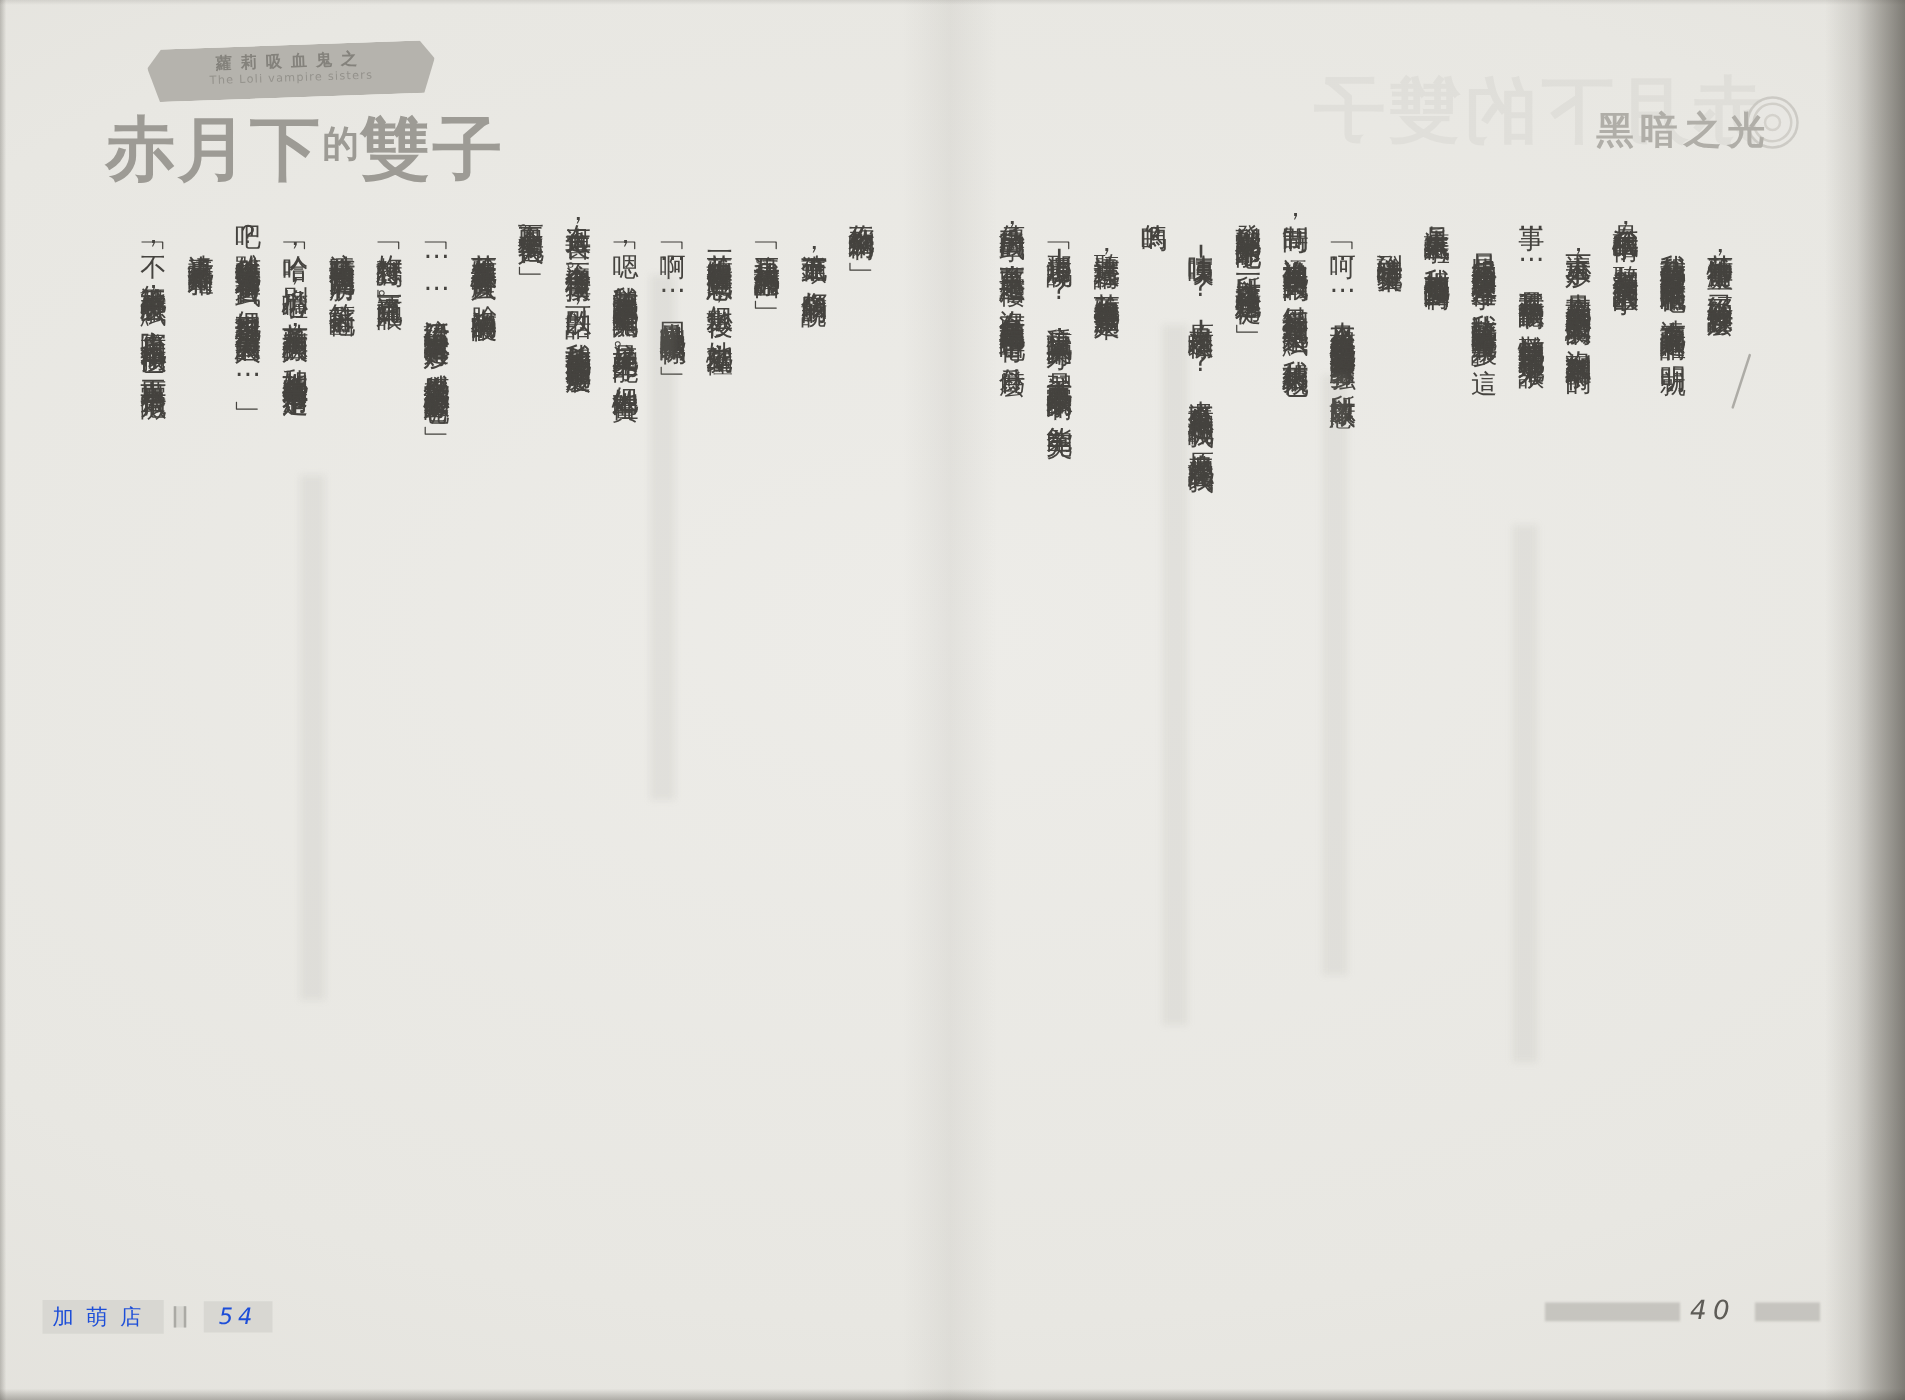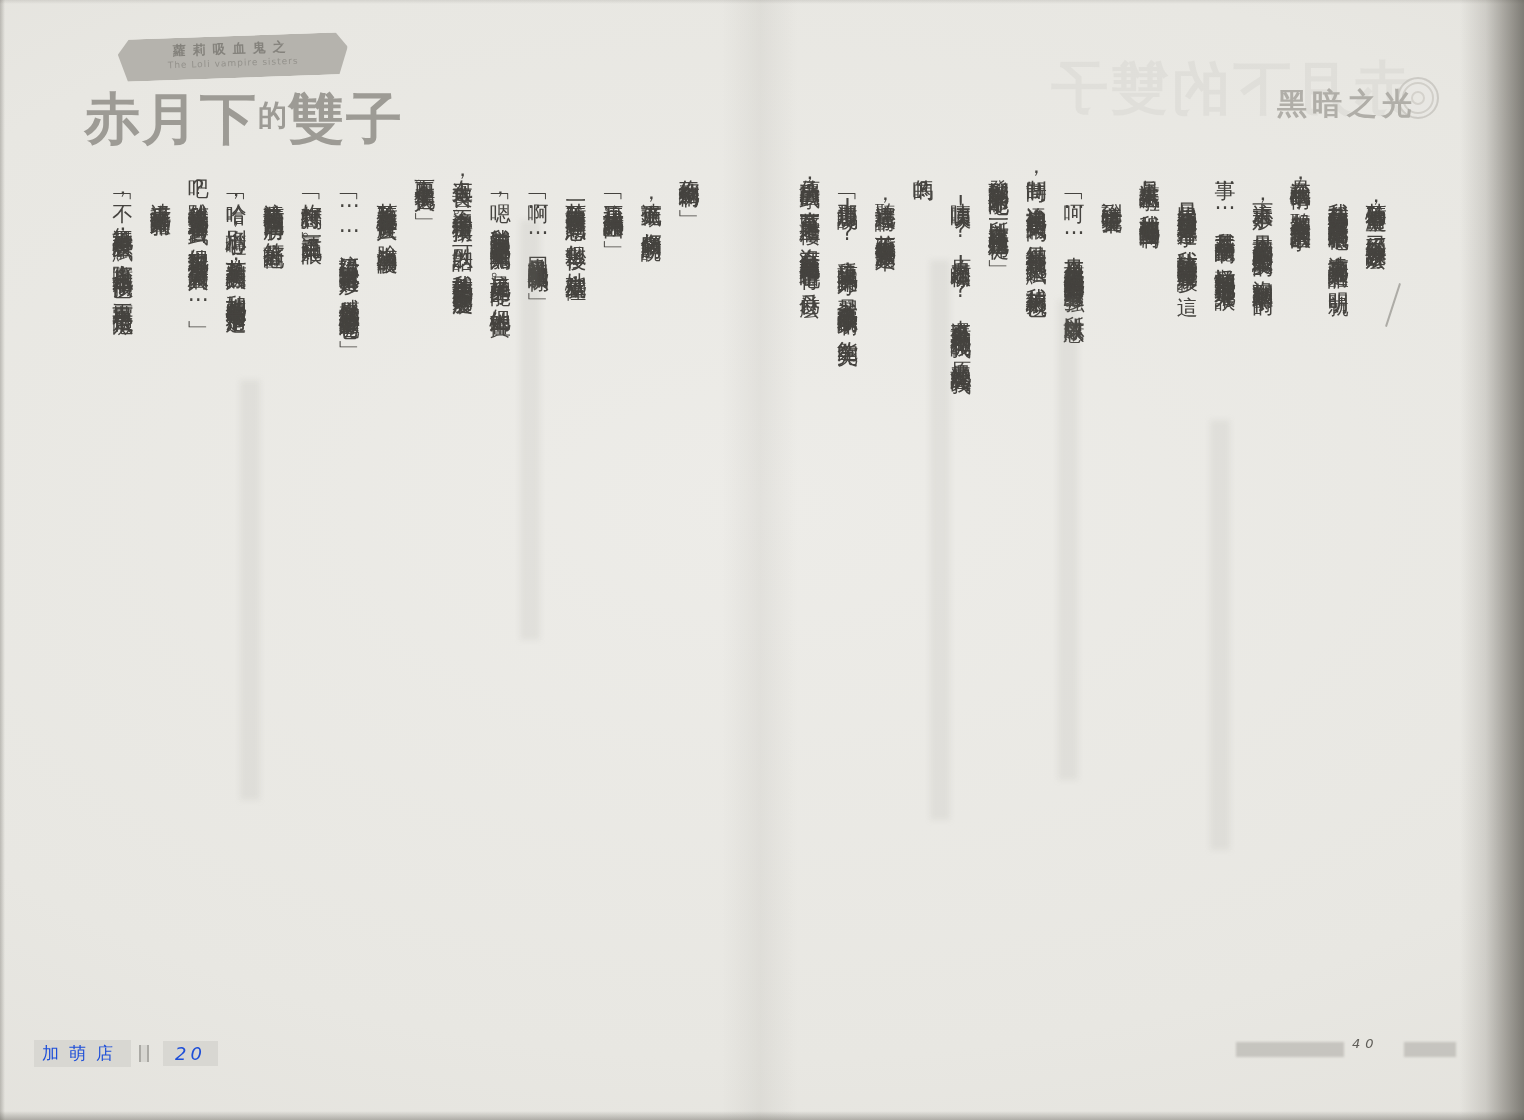--- a/index.html
+++ b/index.html
@@ -41,21 +41,21 @@
   .ghost-title{position:absolute;left:1046px;top:50px;font-size:58px;font-weight:bold;
     color:#8f8d87;opacity:.09;transform:scaleX(-1);letter-spacing:3px;white-space:nowrap;
     font-family:"DejaVu Serif", serif;}
   
   .footer-left{position:absolute;left:34px;top:1040px;display:flex;align-items:center;
     font-size:17px;color:#1d4ed8;z-index:2;}
   .shop{background:#d8d7d2;padding:2px 8px;letter-spacing:10px;}
   .sep{width:6px;height:17px;border-left:2px solid #abaaa5;border-right:2px solid #abaaa5;
     background:#d8d7d2;margin:0 14px 0 8px;}
   .pnum{background:#d8d7d2;padding:2px 12px;font-style:italic;letter-spacing:4px;font-size:18px;}
-  .footer-right{position:absolute;left:1352px;top:1036px;font-size:13px;color:#5e5c57;
+  .footer-right{position:absolute;left:1352px;top:1036px;font-size:21px;color:#5e5c57;
     font-style:italic;letter-spacing:5px;z-index:3;}
   .streak{position:absolute;background:rgba(172,170,164,.55);height:15px;filter:blur(1px);z-index:2;}
   .streak.s1{left:1236px;top:1042px;width:108px;}
   .streak.s2{left:1404px;top:1042px;width:52px;}
   
   .gutter{position:absolute;left:722px;top:0;width:76px;height:100%;
     background:linear-gradient(to right, rgba(0,0,0,0), rgba(100,96,88,.08) 50%, rgba(0,0,0,0));}
   .edge-right{position:absolute;right:0;top:0;width:64px;height:100%;
     background:linear-gradient(to right, rgba(96,92,84,0) 0%, rgba(96,92,84,.18) 40%, rgba(82,78,70,.45) 72%, rgba(62,59,52,.62) 100%);}
   .edge-left{position:absolute;left:0;top:0;width:5px;height:100%;
@@ -104,21 +104,21 @@
         <div class="tcol indent">這時茱莉雅拍拍達克的肩膀，笑著打斷他：</div>
         <div class="tcol indent">「哈哈，別擔心啦，艾莉希雅是怎樣的人，和她朝夕相處的你是再清楚不過了</div>
         <div class="tcol">吧？雖然我也覺得艾莉希雅不適合習武，但她也不是那種會拿力量去做惡的人……」</div>
         <div class="tcol indent">達克反過來打斷茱莉雅：</div>
         <div class="tcol indent">「不，無論她再怎麼有天賦，實際上也只是個小孩而已，再厲害下去是很危險</div>
       </div>
 
     <footer class="footer-left">
       <span class="shop">加萌店</span>
       <span class="sep"></span>
-      <span class="pnum">20</span>
+      <span class="pnum">54</span>
     </footer>
   </div>
 
   <div>
     <div class="ghost-title">赤月下的雙子</div>
     <div class="chapter">黑暗之光</div>
     <div class="emblem"></div>
 
     <div class="vtext right-text" id="right-cols">
         <div class="tcol indent">茱莉雅神情凝重，已經不知道該說什麼好了。</div>

